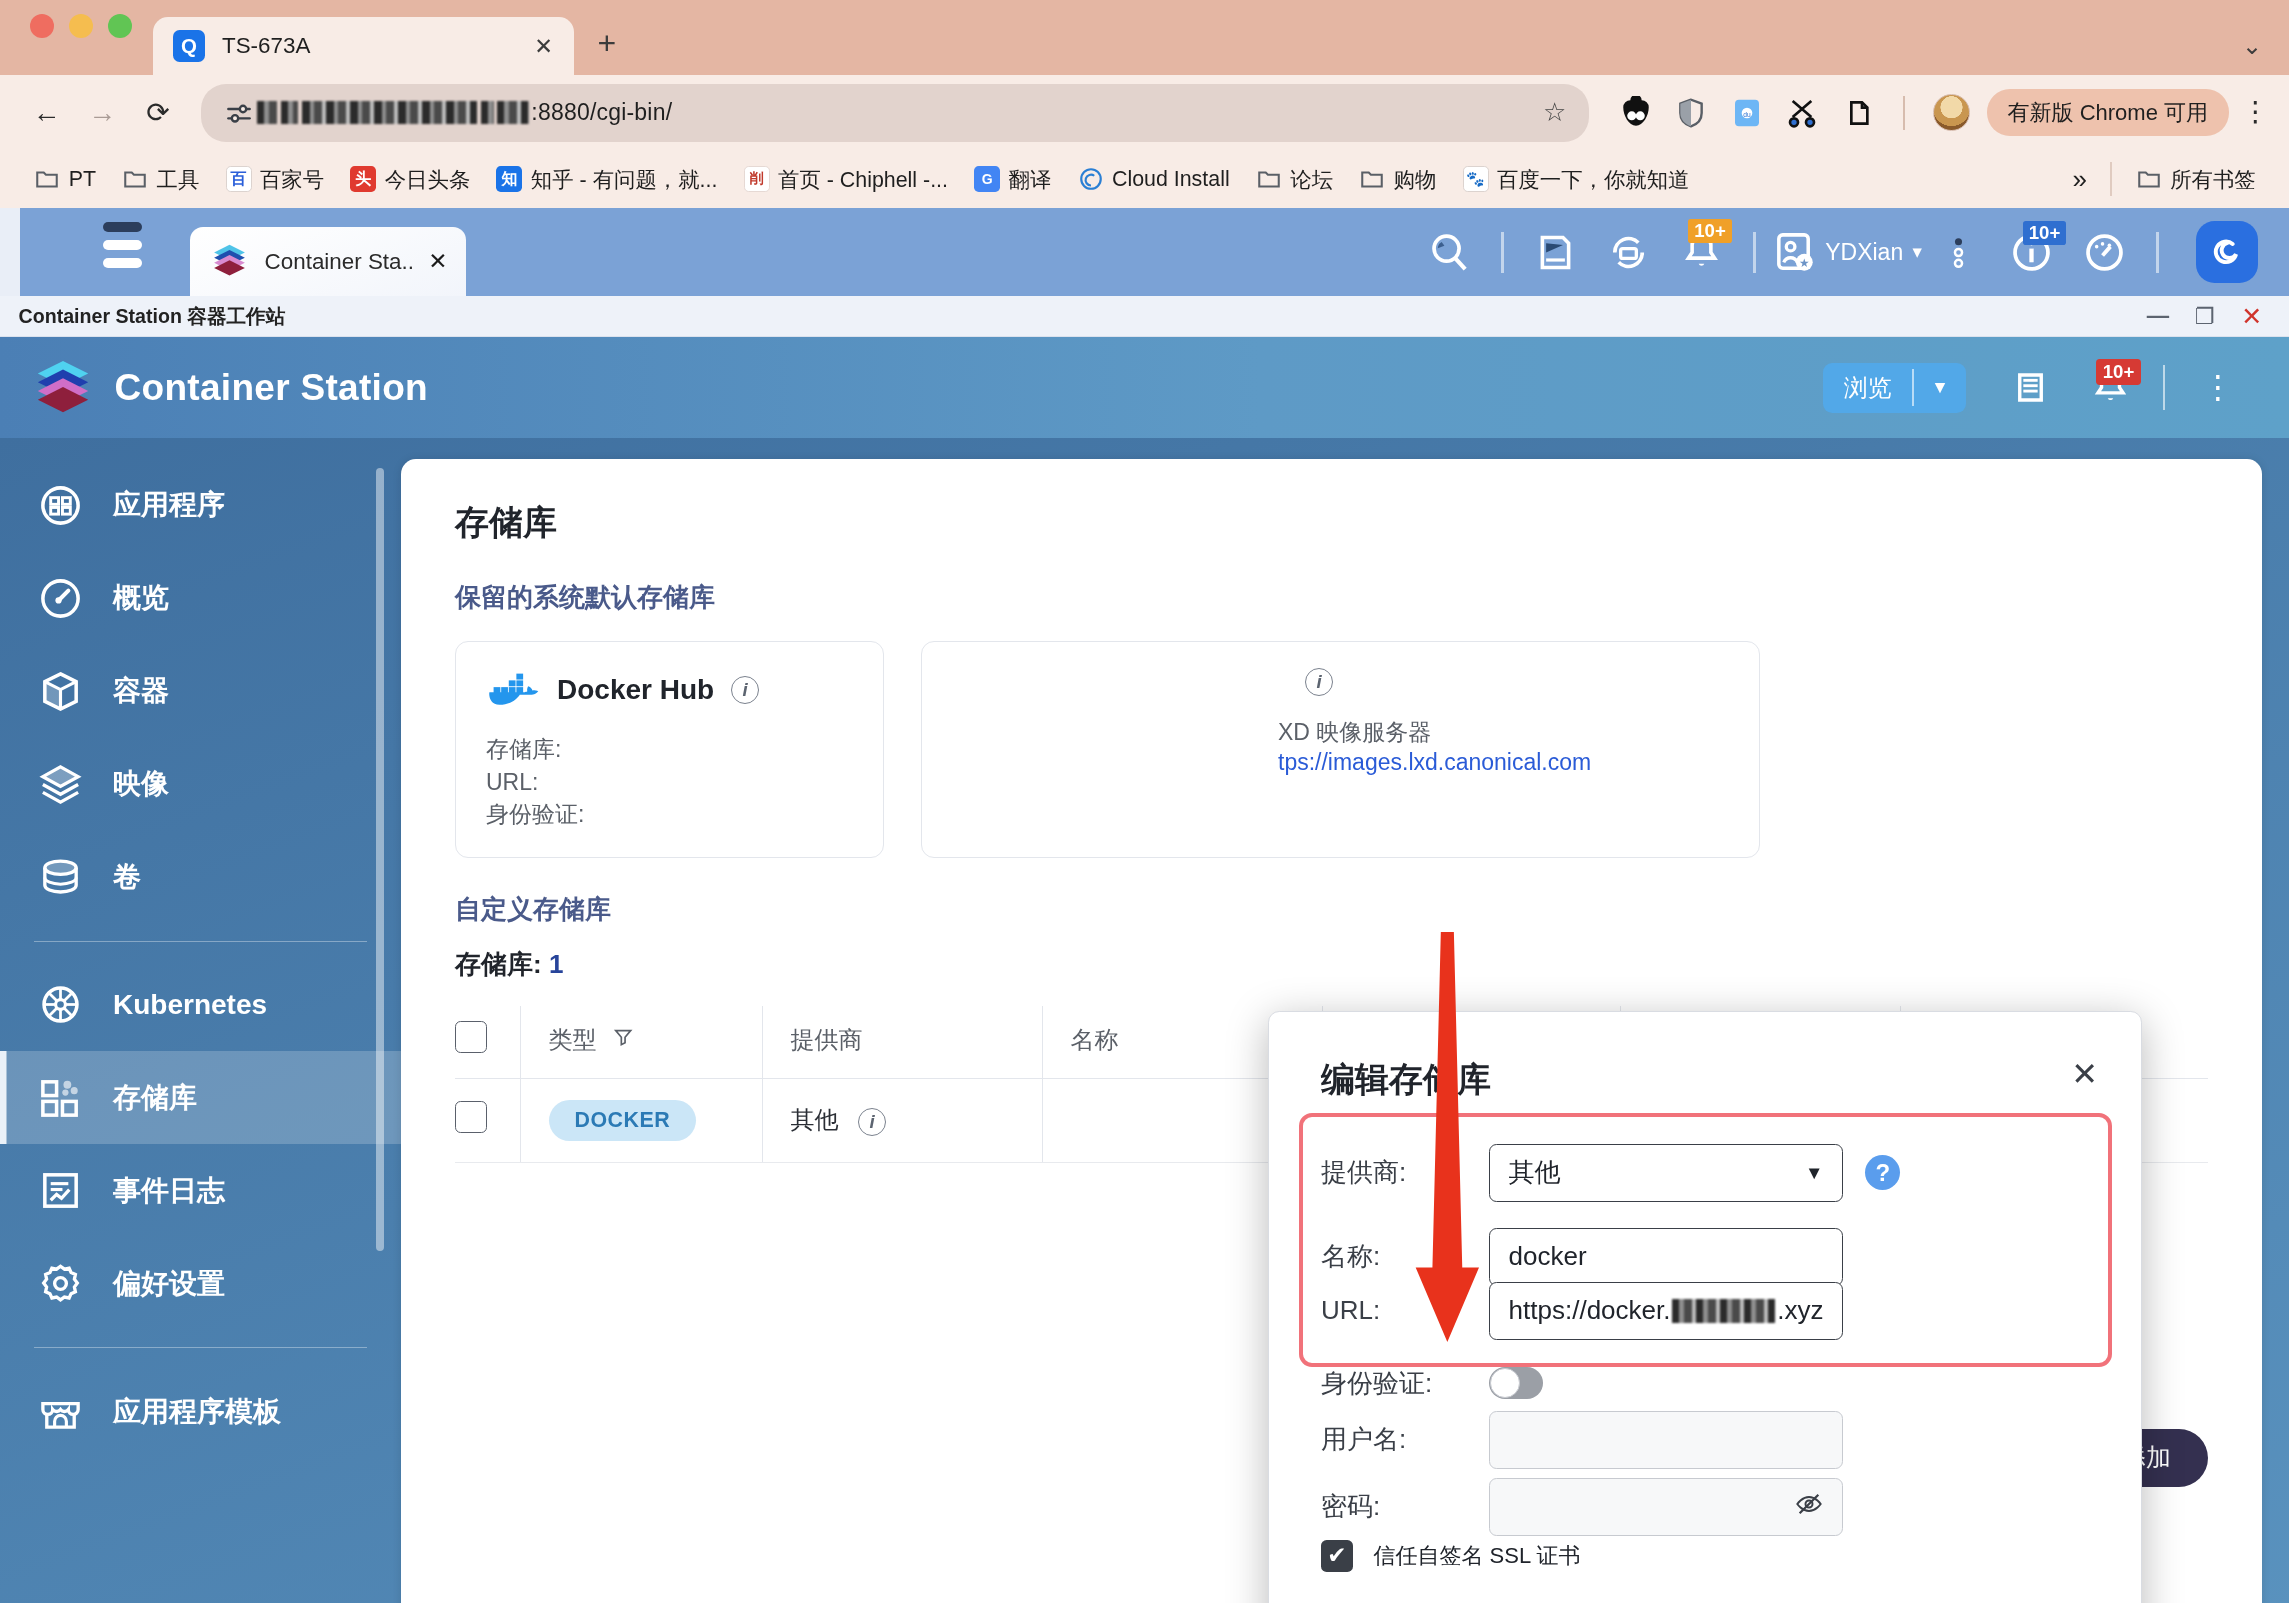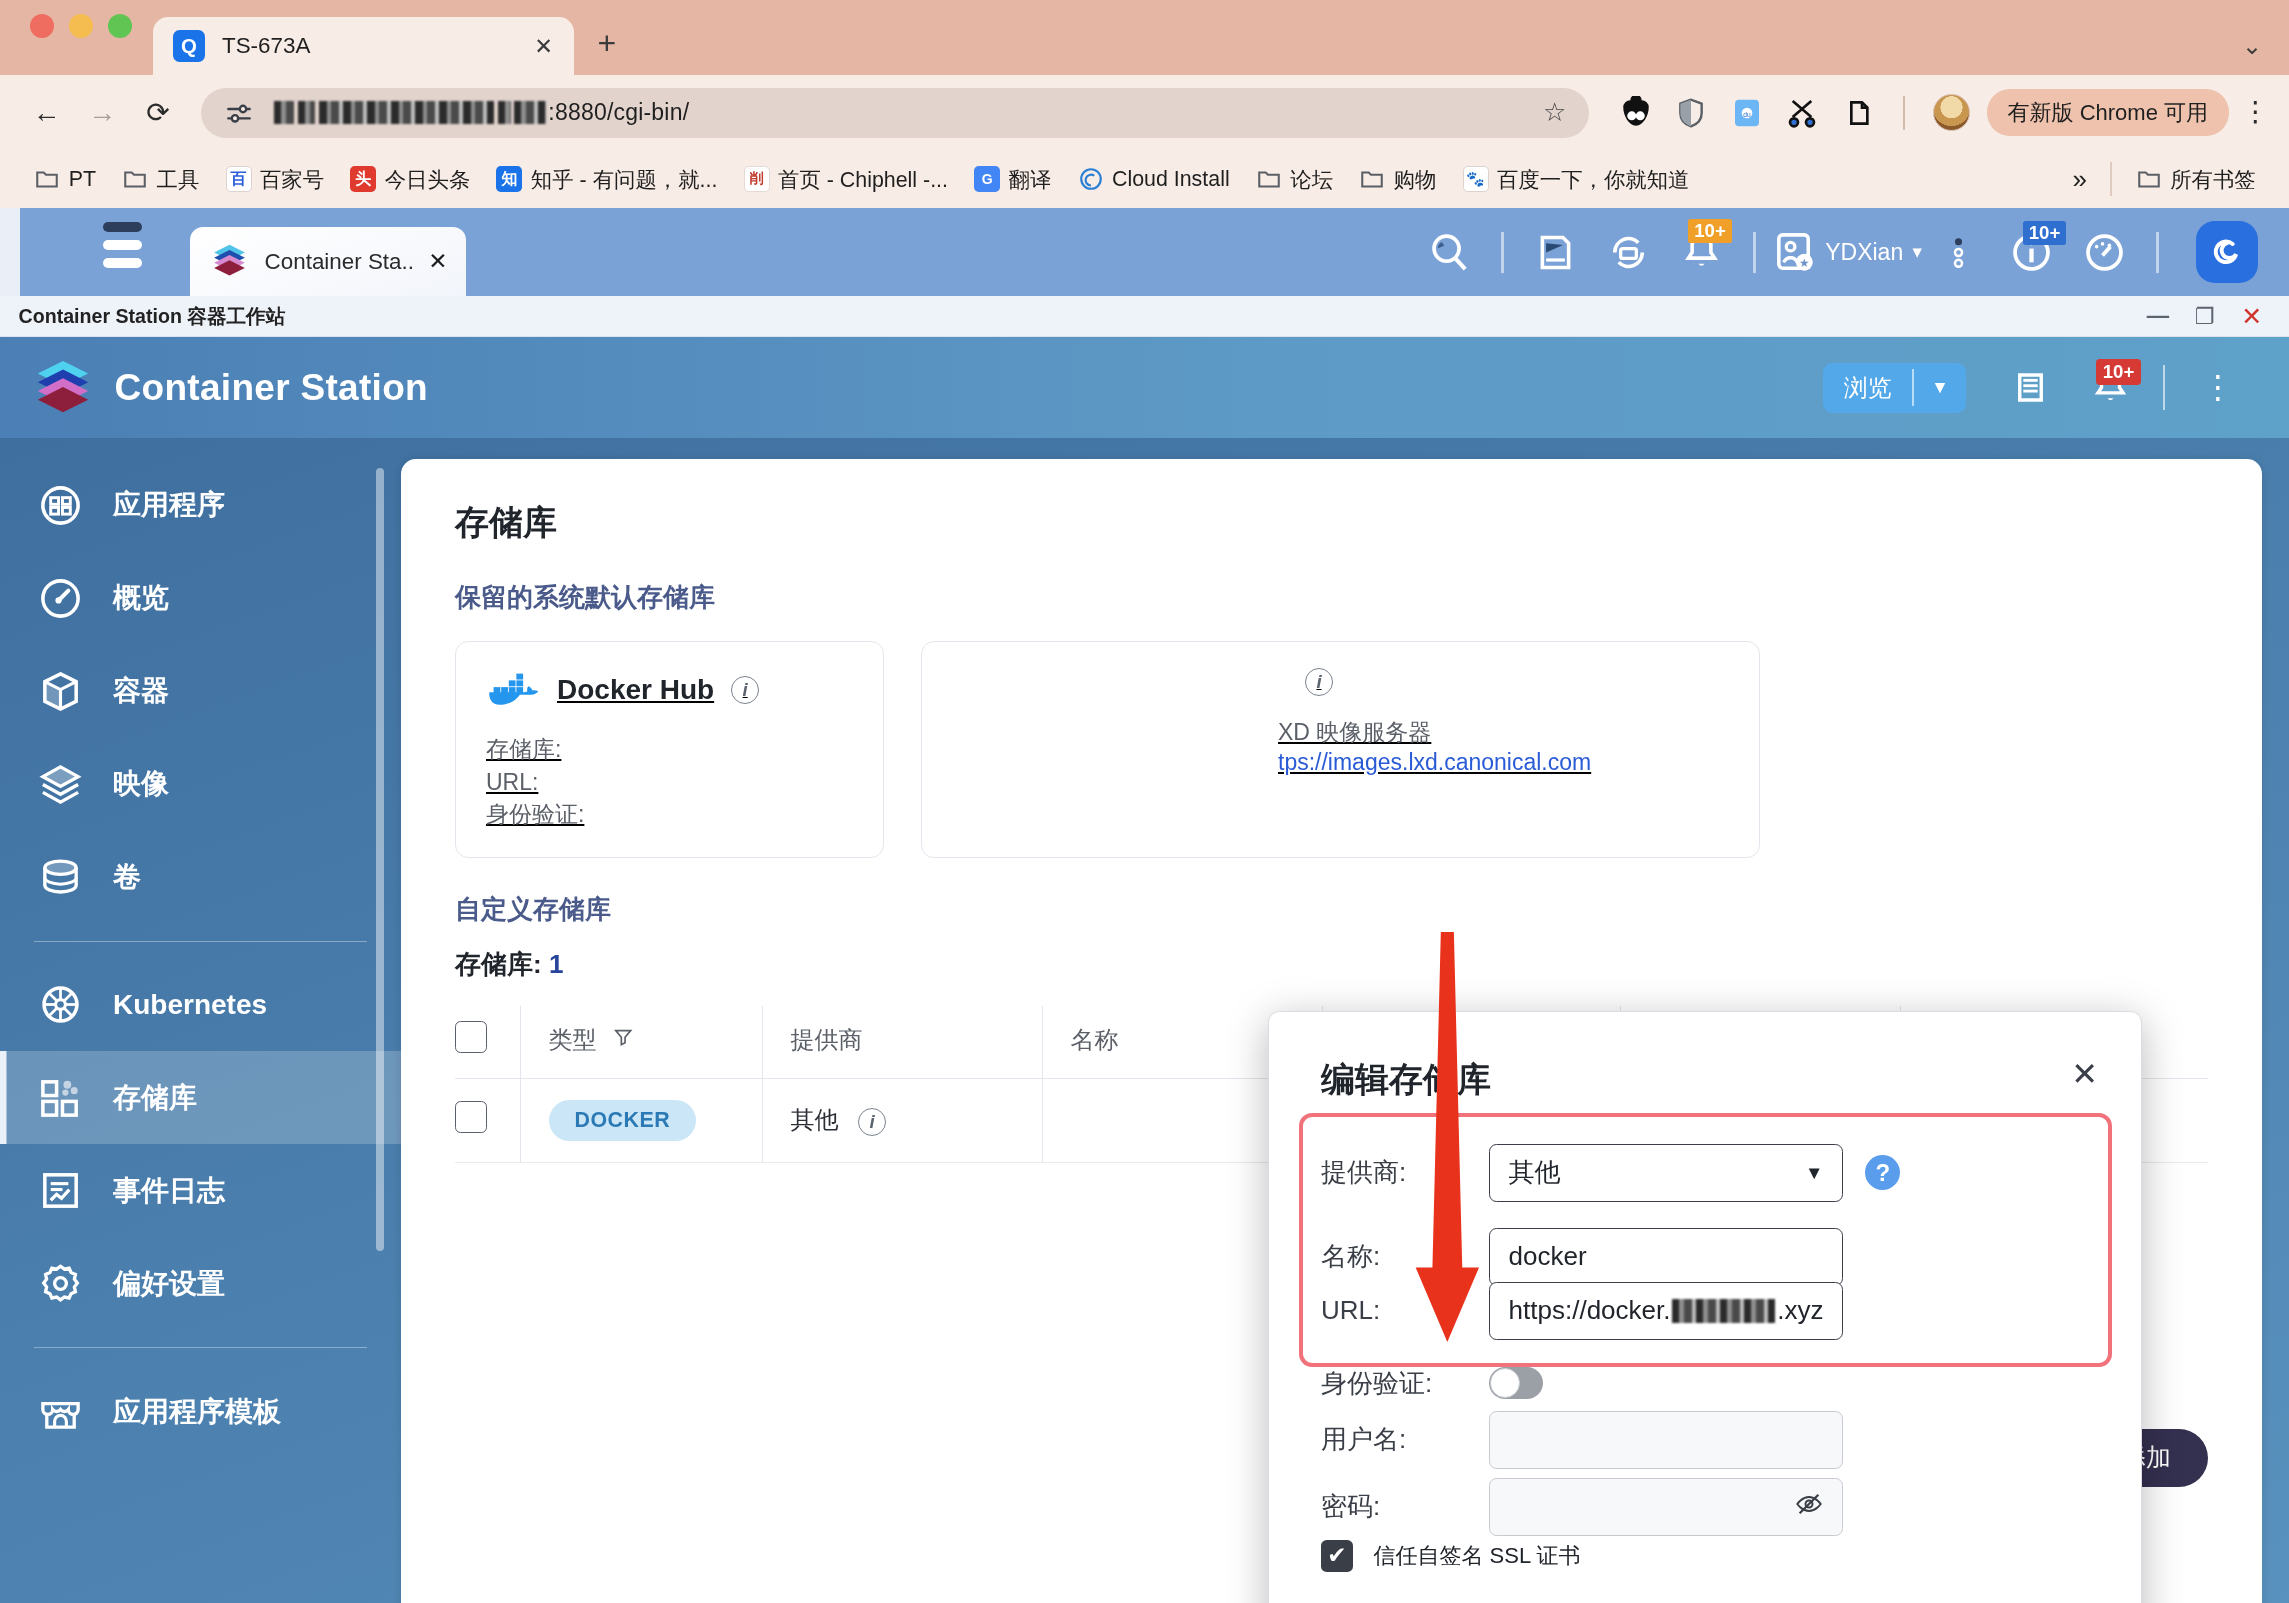--- a/index.html
+++ b/index.html
@@ -42,22 +42,22 @@
   .chrome-toolbar {
     height: 75px; display: flex; align-items: center; padding: 0 20.5px; gap: 3.7px;
     background: #f8ece6;
   }
   .nav-btn {
     width: 52px; height: 52px; display:flex; align-items:center; justify-content:center;
     font-size: 28px; color: #2b2b2b; cursor: pointer;
   }
   .nav-btn.disabled { color: #a99b95; }
   .omnibox {
-    flex: 1; height: 50px; background: #e2d3cd; border-radius: 25px;
-    display: flex; align-items: center; padding: 0 22.4px; gap: 17px; margin: 0 13px;
+    flex: 1; height: 58px; background: #e2d3cd; border-radius: 25px;
+    display: flex; align-items: center; padding: 0 22.4px; margin: 0 13px;
     position: relative;
   }
   .omnibox-ctrl { width:32px; height:32px; flex:none; }
   .omni-url { font-size: 23px; color: #1f1f1f; display:flex; align-items:center; gap:0px; letter-spacing:0.2px;}
   .redact { display:inline-block; height:22.4px; margin:0 1.9px; vertical-align:middle;
      background: repeating-linear-gradient(90deg,#2b2b2b 0 7.5px,#8e8e8e 7.5px 12px,#4a4a4a 12px 19.6px,#bdbdbd 19.6px 24px);
      filter: blur(1.1px); }
   .star { margin-left:auto; font-size: 26px; color: #444; }
   .ext-icons { display:flex; align-items:center; gap: 20.5px; padding-left: 13px; }
   .ext { width: 35px; height: 35px; display:flex; align-items:center; justify-content:center; }
@@ -146,21 +146,21 @@
   .side-scroll { position:absolute; right: 17px; top: 30px; width: 8.4px; height: 783px; border-radius: 4.7px; background: rgba(255,255,255,.45); }
 
   .cs-main {
     flex:1; margin: 20.5px 28px 35px 0; background:#fff; border-radius: 15px 15px 13px 13px;
     position:relative; overflow:hidden; box-shadow: 0 1.9px 9.3px rgba(0,0,0,.12);
   }
   .main-pad { padding: 41px 54px; }
   .page-title { font-size: 34px; font-weight: bold; color:#20242b; }
   .sec-title { font-size: 26px; font-weight: bold; color:#4a5a8a; margin-top: 34px; }
 
-  .default-cards { display:flex; gap: 37px; margin-top: 26px; text-decoration: underline; }
+  .default-cards { display:flex; gap: 37px; margin-top: 26px; }
   .repo-card {
     width: 429px; border:0.9px solid #e3e6ec; border-radius: 13px; padding: 26px 30px;
     background:#fff;
   }
   .repo-head { display:flex; align-items:center; gap: 17px; }
   .repo-name { font-size: 28px; font-weight: bold; color:#20242b; }
   .info-ico { width:28px; height:28px; border-radius:50%; border:1.9px solid #7b828e; color:#5c6470;
      display:flex; align-items:center; justify-content:center; font-size:18.6px; font-style:italic; font-weight:bold;}
   .repo-lines { margin-top: 20.5px; }
   .repo-line { font-size: 23px; color:#5b6068; line-height: 1.42; }

